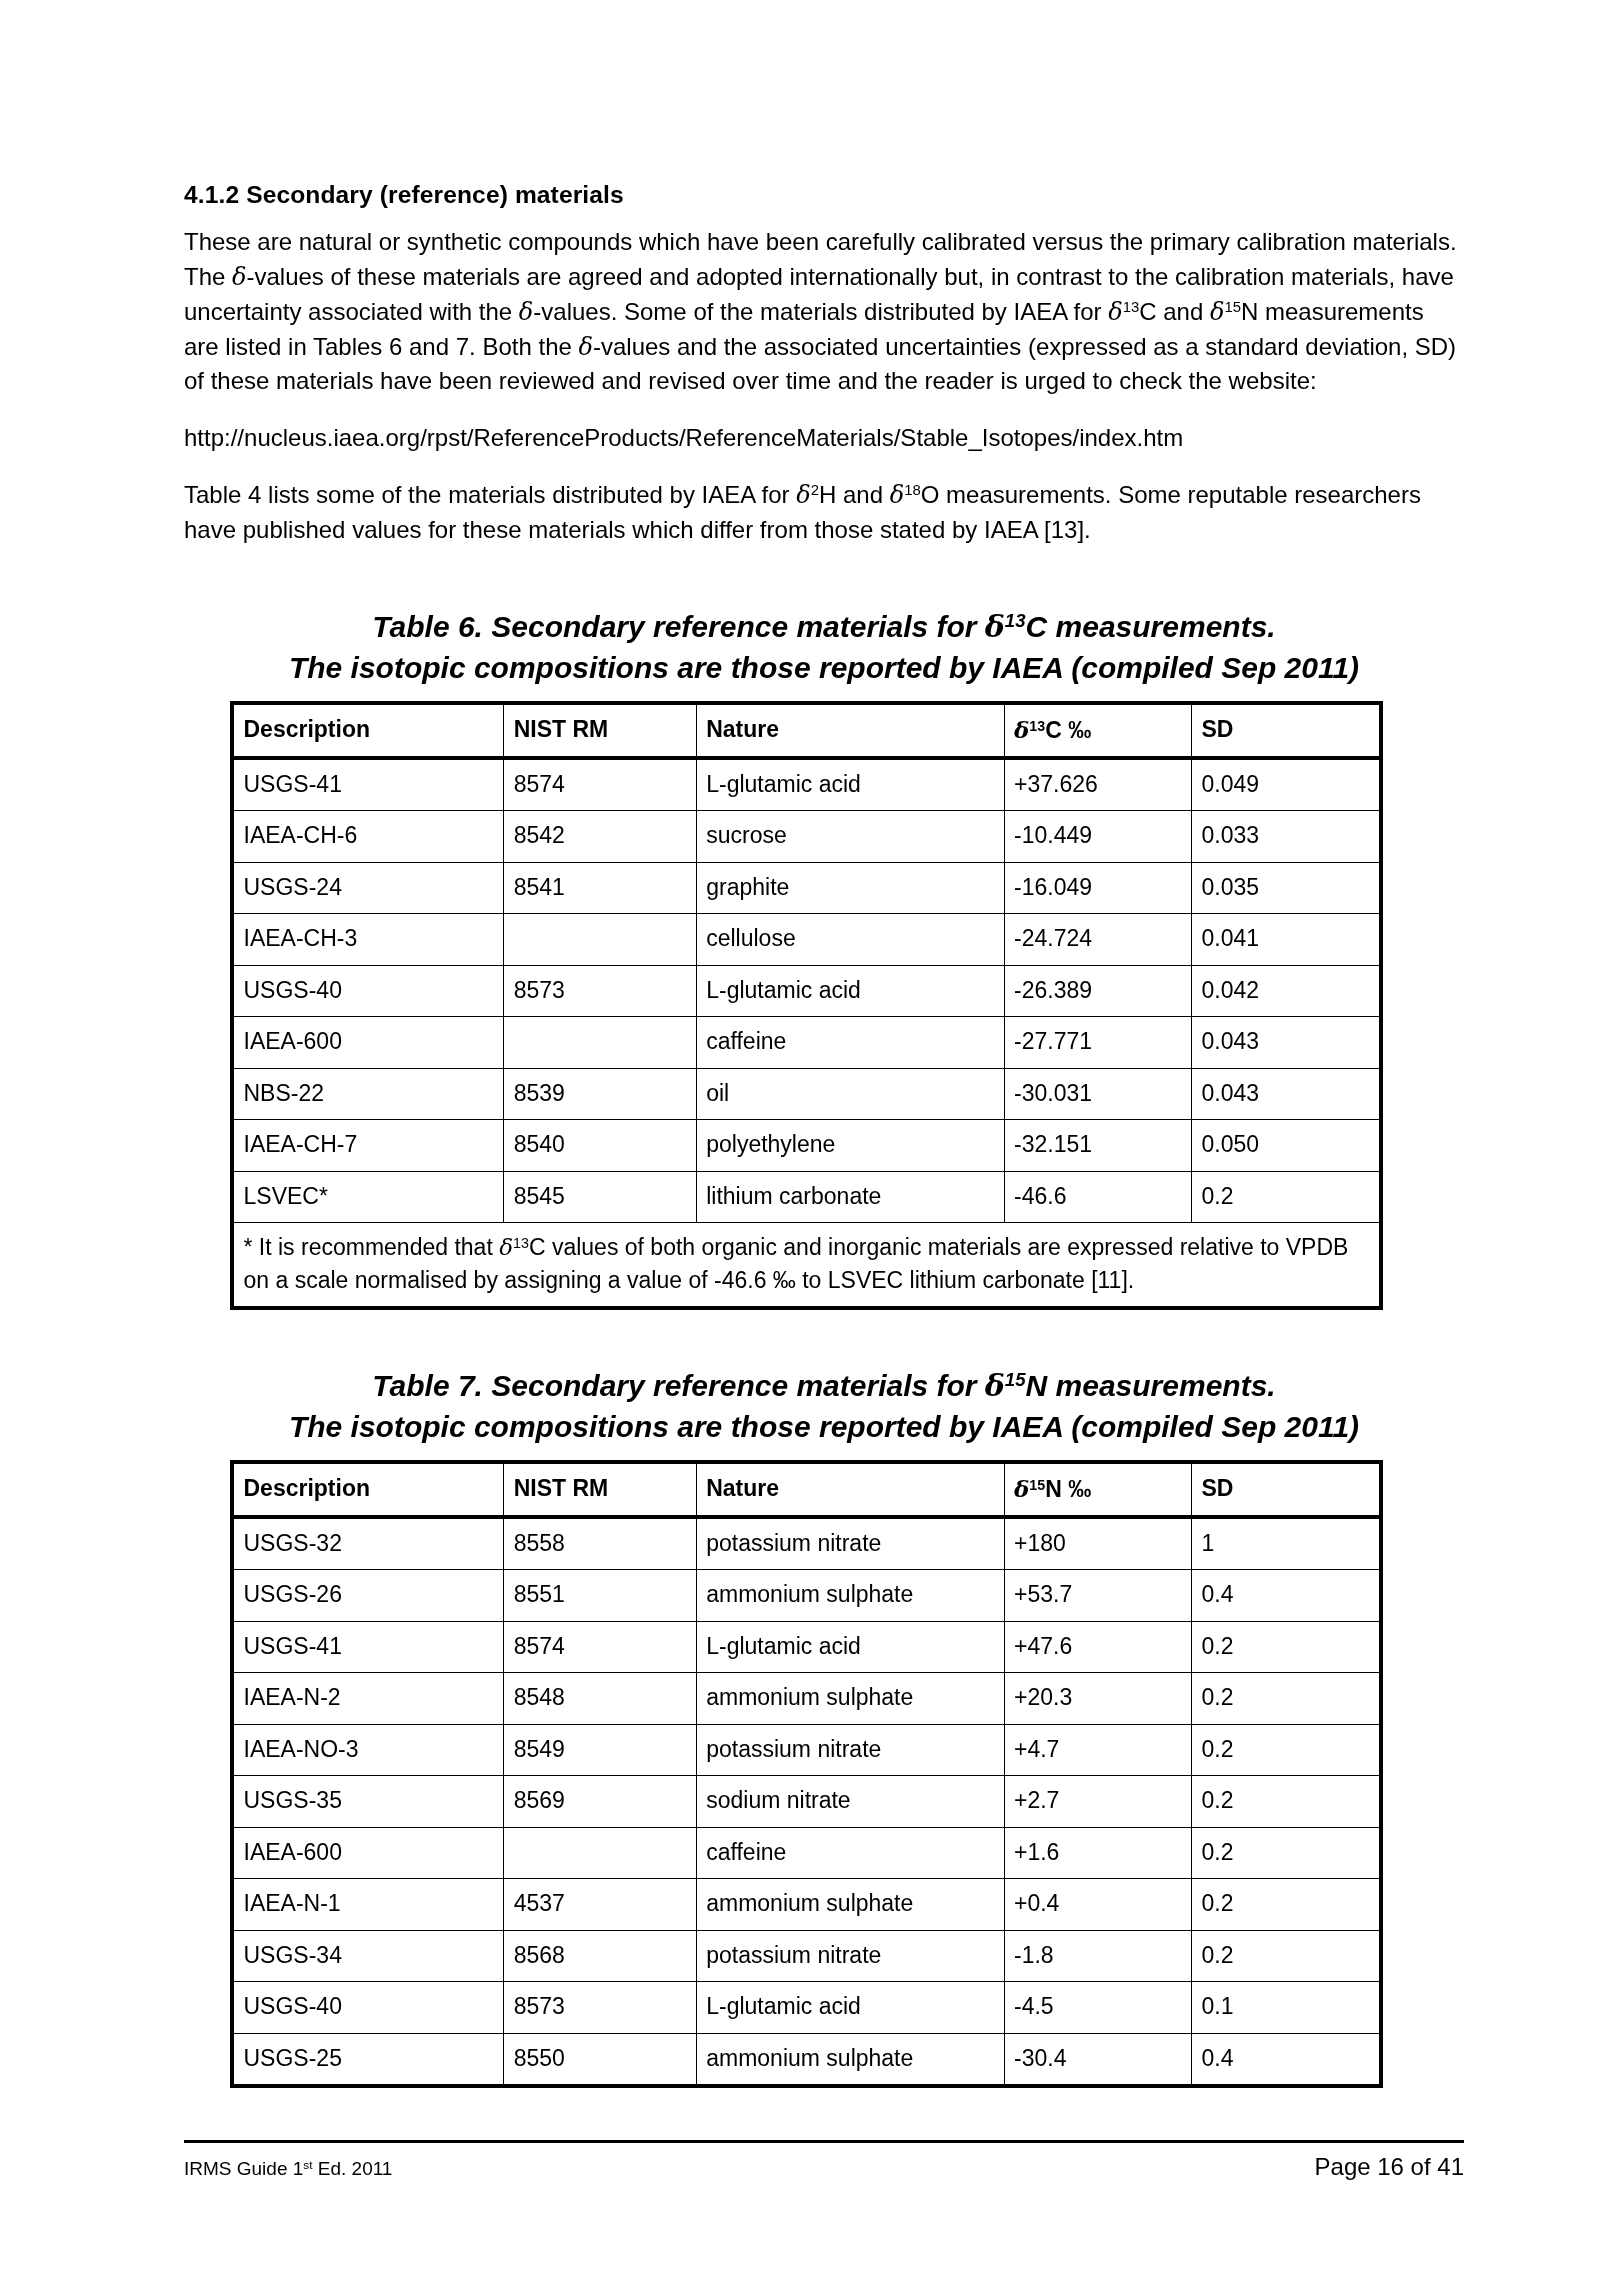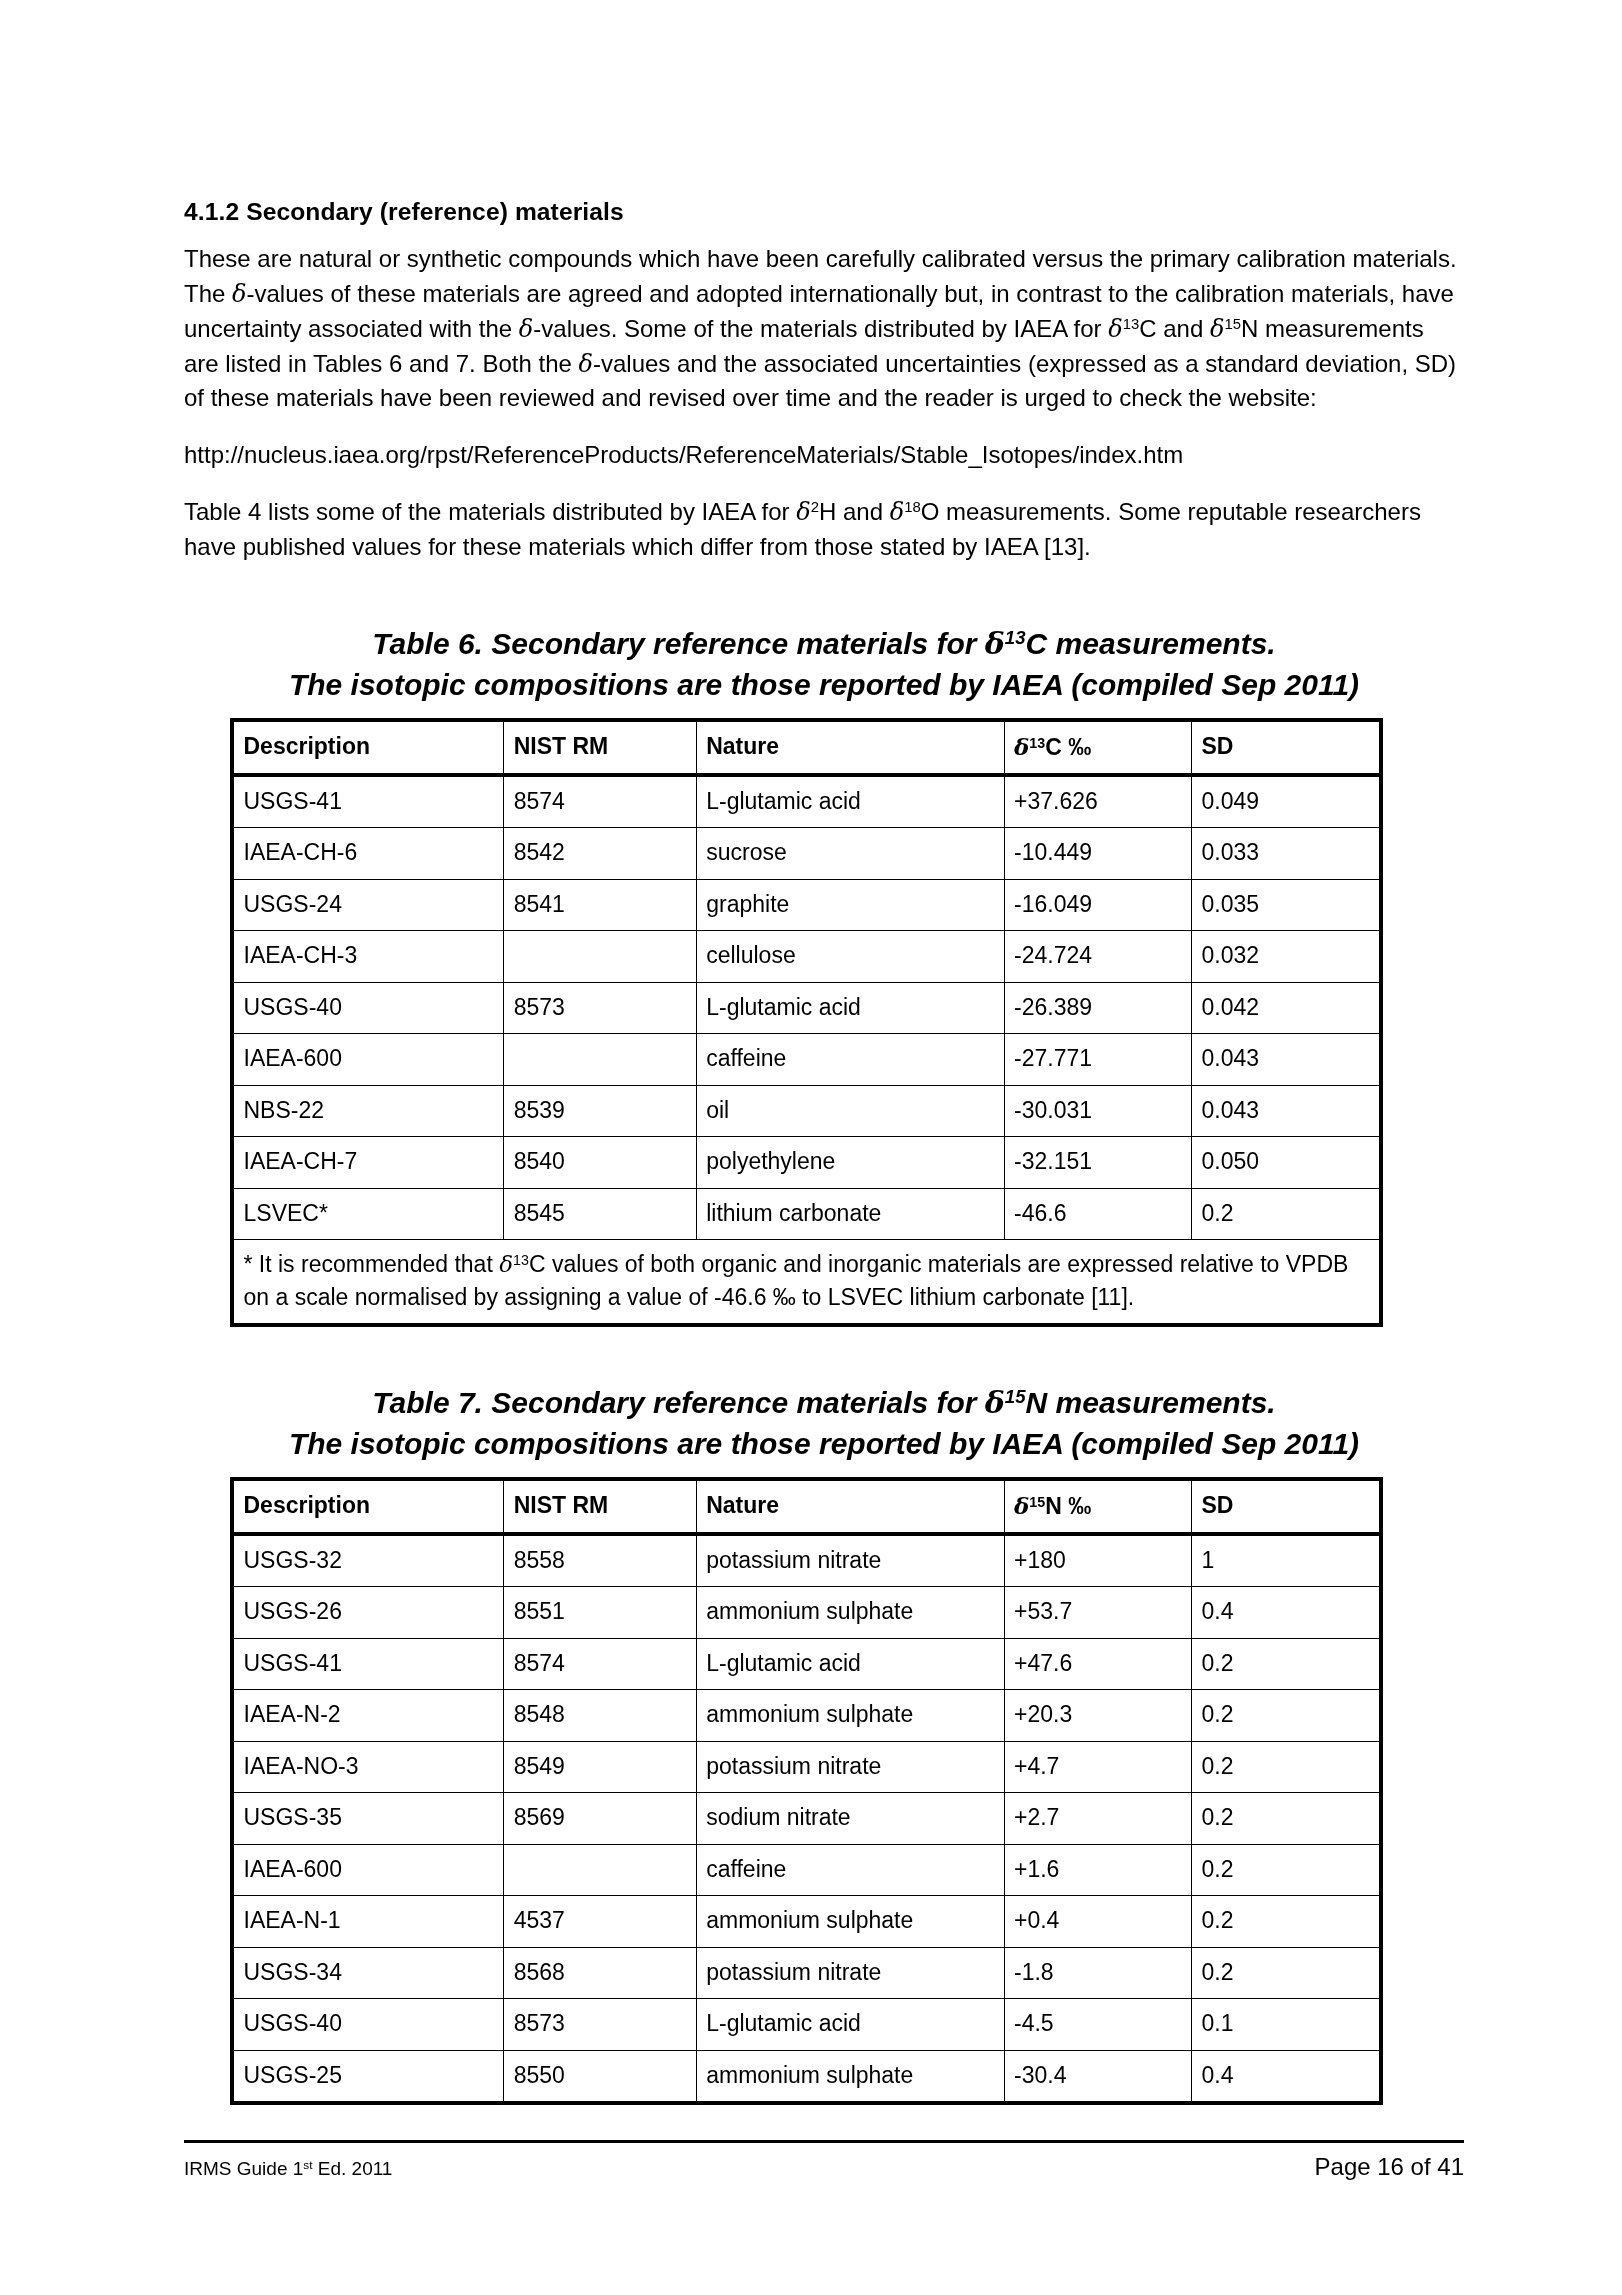--- a/index.html
+++ b/index.html
@@ -16,21 +16,21 @@
     width: 1622px;
     height: 2295px;
     background: #ffffff;
     box-sizing: border-box;
     padding: 0;
     overflow: hidden;
   }
   .content {
     position: absolute;
     left: 184px;
-    top: 198px;
+    top: 181px;
     width: 1280px;
   }
 
   h2.section-heading {
     font-size: 24.6px;
     font-weight: bold;
     margin: 0 0 16px 0;
     letter-spacing: 0.1px;
     line-height: 1.15;
   }
@@ -187,21 +187,21 @@
             <td>8541</td>
             <td>graphite</td>
             <td>-16.049</td>
             <td>0.035</td>
           </tr>
           <tr>
             <td>IAEA-CH-3</td>
             <td></td>
             <td>cellulose</td>
             <td>-24.724</td>
-            <td>0.032</td>
+            <td>0.041</td>
           </tr>
           <tr>
             <td>USGS-40</td>
             <td>8573</td>
             <td>L-glutamic acid</td>
             <td>-26.389</td>
             <td>0.042</td>
           </tr>
           <tr>
             <td>IAEA-600</td>

